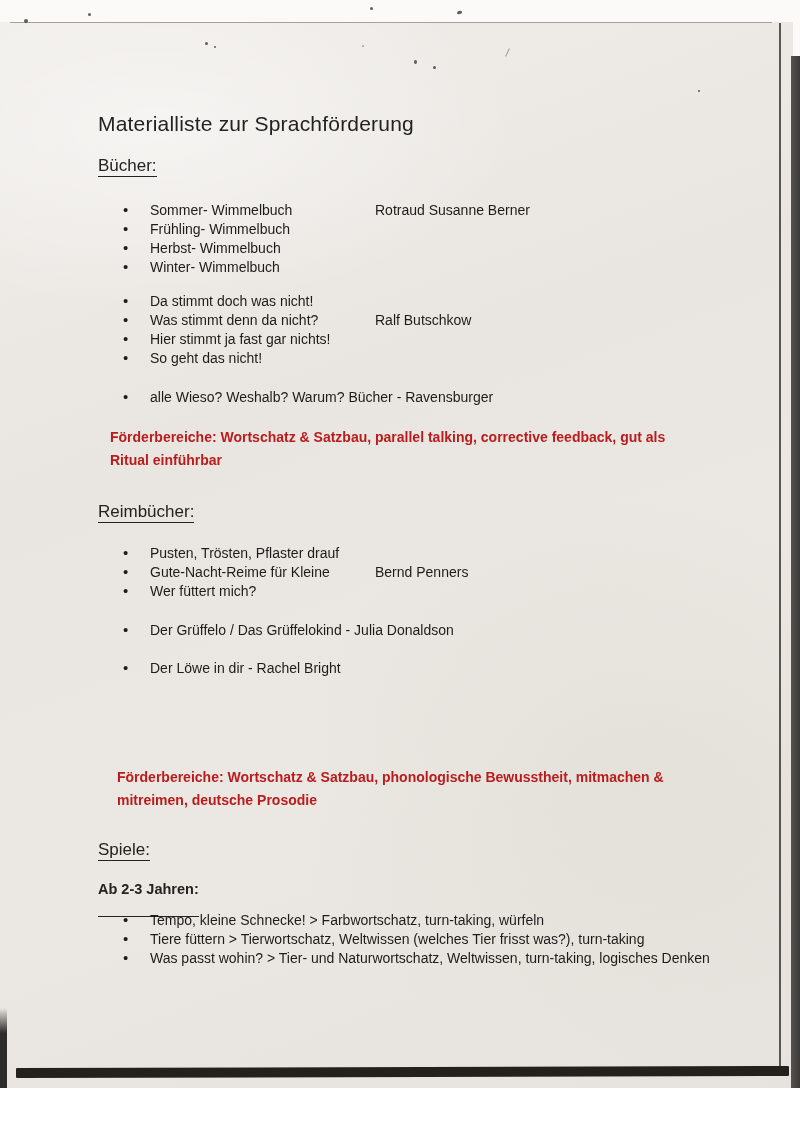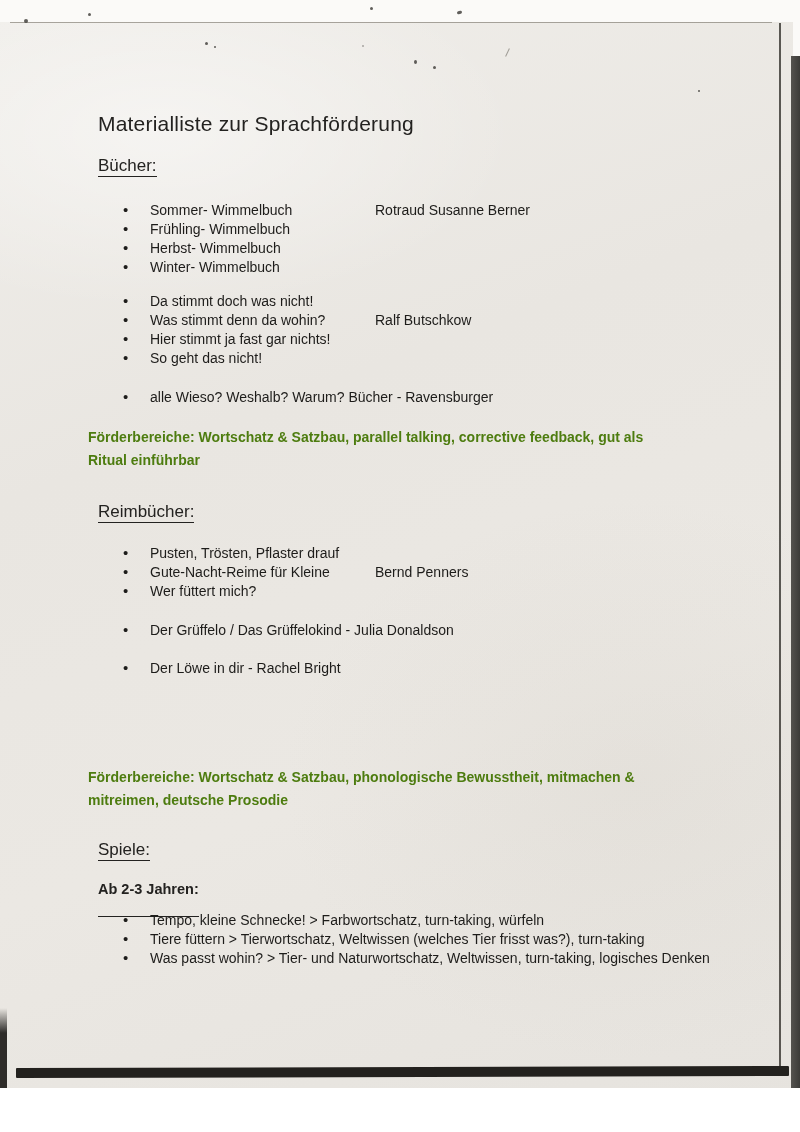--- a/index.html
+++ b/index.html
@@ -31,30 +31,30 @@
   .doc-title{position:absolute;left:98px;top:112px;font-size:21px;letter-spacing:.2px;color:#232220;}
   .sec-head{position:absolute;left:98px;font-size:17px;color:#232220;}
   .sec-head span{border-bottom:1.6px solid #232220;padding-bottom:1px;}
   .sub-head{position:absolute;left:98px;font-size:14.5px;font-weight:700;color:#232220;}
   .sub-head span{border-bottom:1.5px solid #232220;padding-bottom:19px;}
   ul.blist{position:absolute;left:98px;margin:0;padding:0;list-style:none;width:640px;font-size:14px;line-height:19px;}
   ul.blist li{position:relative;padding-left:52px;}
   ul.blist li::before{content:"\2022";position:absolute;left:25px;top:-1px;font-size:15px;}
   ul.blist .author{position:absolute;left:277px;top:0;white-space:nowrap;}
   ul.spaced li{margin-bottom:18.5px;}
-  .note{position:absolute;left:88px;width:592px;font-size:14px;font-weight:700;line-height:22.5px;color:#4d7c0f;}
+  .note{position:absolute;left:110px;width:592px;font-size:14px;font-weight:700;line-height:22.5px;color:#b91c1c;}
   .y-buecher{top:156px;}
   .y-g1{top:201px;}
   .y-g2{top:292px;}
   .y-g3{top:388px;}
   .y-note1{top:426px;}
   .y-reim{top:502px;}
   .y-rg1{top:544px;}
   .y-rg2{top:621px;}
-  .y-note2{top:766px;}
+  .y-note2{top:766px;margin-left:7px;}
   .y-spiele{top:840px;}
   .y-ab23{top:881px;}
   .y-sg1{top:911px;}
 </style>
 </head>
 <body>
 
 <div class="page">
   <div class="paper"></div>
 
@@ -82,21 +82,21 @@
 
   <ul class="blist y-g1">
     <li><span>Sommer- Wimmelbuch</span><span class="author">Rotraud Susanne Berner</span></li>
     <li><span>Frühling- Wimmelbuch</span></li>
     <li><span>Herbst- Wimmelbuch</span></li>
     <li><span>Winter- Wimmelbuch</span></li>
   </ul>
 
   <ul class="blist y-g2">
     <li><span>Da stimmt doch was nicht!</span></li>
-    <li><span>Was stimmt denn da wohin?</span><span class="author">Ralf Butschkow</span></li>
+    <li><span>Was stimmt denn da nicht?</span><span class="author">Ralf Butschkow</span></li>
     <li><span>Hier stimmt ja fast gar nichts!</span></li>
     <li><span>So geht das nicht!</span></li>
   </ul>
 
   <ul class="blist y-g3">
     <li><span>alle Wieso? Weshalb? Warum? Bücher - Ravensburger</span></li>
   </ul>
 
   <div class="note y-note1">Förderbereiche: Wortschatz &amp; Satzbau, parallel talking, corrective feedback, gut als Ritual einführbar</div>
 

